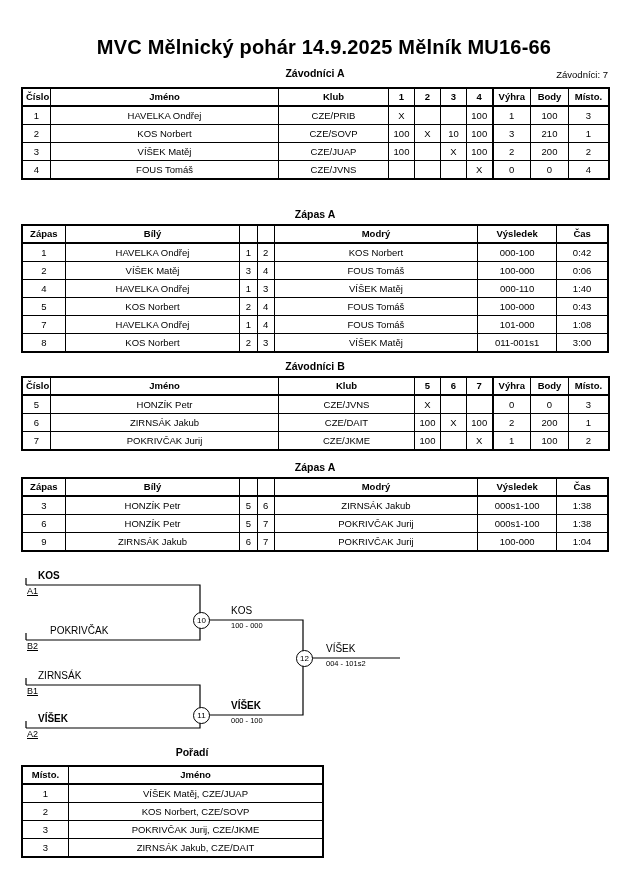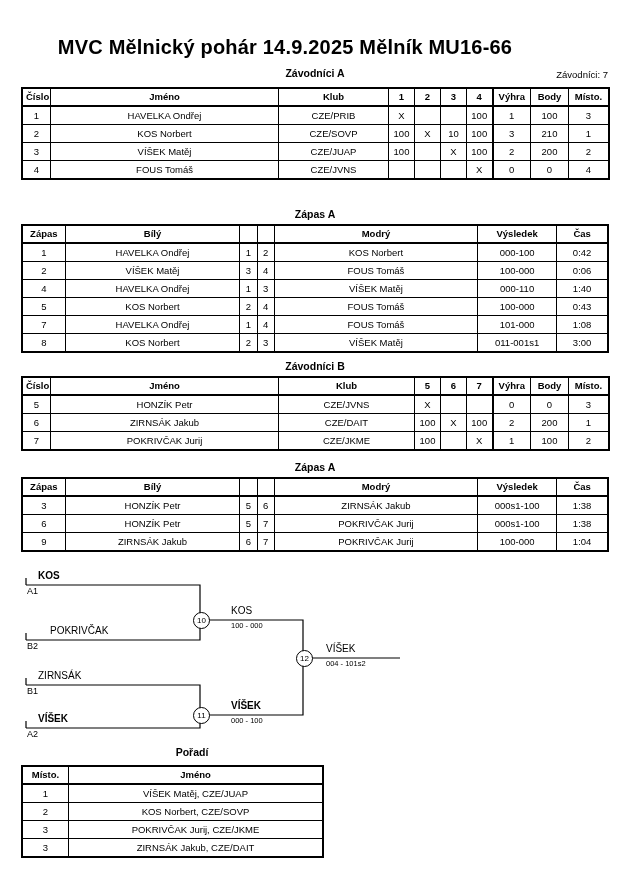--- a/index.html
+++ b/index.html
@@ -19,20 +19,21 @@
   
   .doc-title {
     position: absolute;
     top: 36px;
     left: 0;
     width: 570px;
     text-align: center;
     font-size: 20px;
     font-weight: bold;
     letter-spacing: 0.2px;
+    padding-left: 39px;
   }
   .entrants-count {
     position: absolute;
     top: 69px;
     right: 22px;
     font-size: 9.5px;
   }
 
   
   .caption {
@@ -91,20 +92,21 @@
   }
   .bk-name {
     position: absolute;
     font-size: 10px;
     white-space: nowrap;
   }
   .bk-seed {
     position: absolute;
     font-size: 9px;
     white-space: nowrap;
+    text-decoration: underline;
   }
   .bk-score {
     position: absolute;
     font-size: 7.5px;
     white-space: nowrap;
   }
   .bk-circle {
     position: absolute;
     width: 15px;
     height: 15px;

